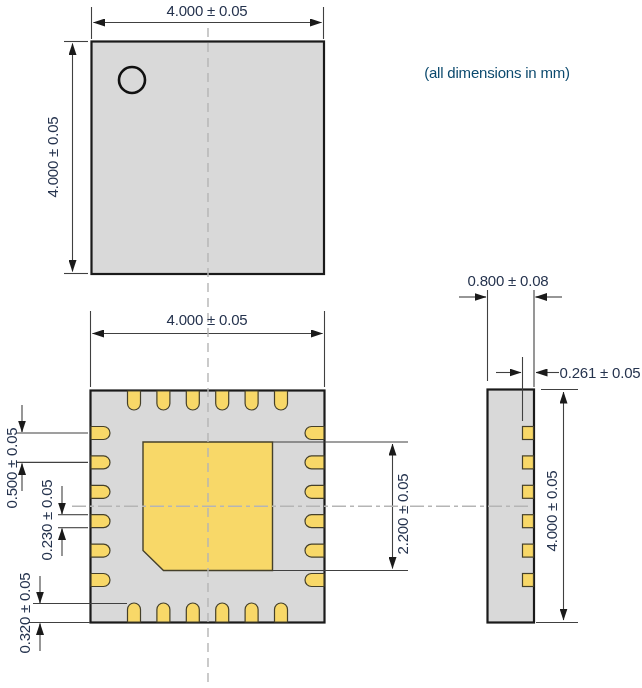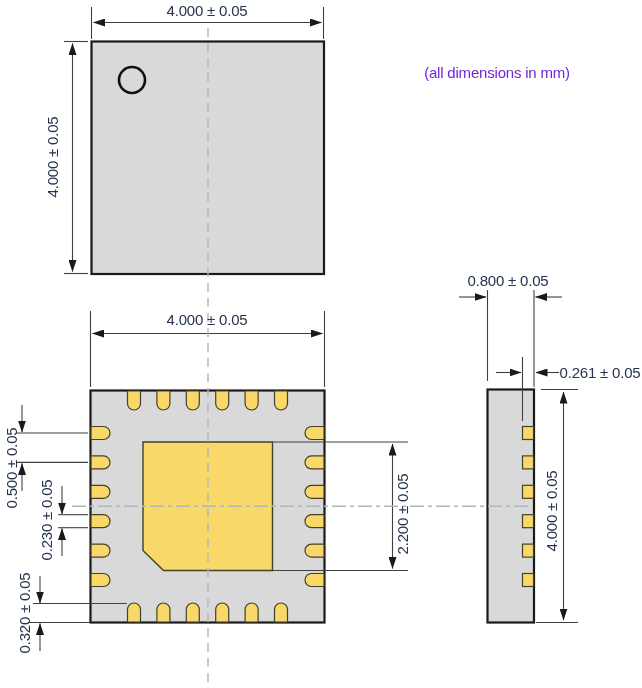--- a/index.html
+++ b/index.html
@@ -9,21 +9,21 @@
   }
   .canvas svg{position:absolute;left:0;top:0;}
   .lbl{
     position:absolute;font-size:15px;line-height:1;white-space:nowrap;
     color:#25334e;transform:translate(-50%,-50%);letter-spacing:-0.2px;
   }
   .lblv{
     position:absolute;font-size:15px;line-height:1;white-space:nowrap;
     color:#25334e;transform:translate(-50%,-50%) rotate(-90deg);letter-spacing:-0.2px;
   }
-  .note{color:#6d28d9;}
+  .note{color:#0c4a6e;}
 </style>
 </head>
 <body>
 
 <div class="canvas">
 
   <svg width="642" height="688" viewBox="0 0 642 688">
     <defs>
       <marker id="ah" viewBox="0 0 12 8" refX="11.5" refY="4" markerWidth="12" markerHeight="8" markerUnits="userSpaceOnUse" orient="auto-start-reverse">
         <path d="M0,0 L12,4 L0,8 Z" fill="#1a1a1a"></path>
@@ -151,16 +151,16 @@
   <span class="lbl" style="left:207px;top:10px">4.000 ± 0.05</span>
   <span class="lblv" style="left:52px;top:157px">4.000 ± 0.05</span>
   <span class="lbl note" style="left:497px;top:72px">(all dimensions in mm)</span>
 
   <span class="lbl" style="left:207px;top:319px">4.000 ± 0.05</span>
   <span class="lblv" style="left:11px;top:468px">0.500 ± 0.05</span>
   <span class="lblv" style="left:46px;top:520px">0.230 ± 0.05</span>
   <span class="lblv" style="left:24px;top:613px">0.320 ± 0.05</span>
   <span class="lblv" style="left:402px;top:514px">2.200 ± 0.05</span>
 
-  <span class="lbl" style="left:508px;top:280px">0.800 ± 0.05</span>
+  <span class="lbl" style="left:508px;top:280px">0.800 ± 0.08</span>
   <span class="lbl" style="left:600px;top:372px">0.261 ± 0.05</span>
   <span class="lblv" style="left:551px;top:511px">4.000 ± 0.05</span>
 </div>
 
 </body></html>

